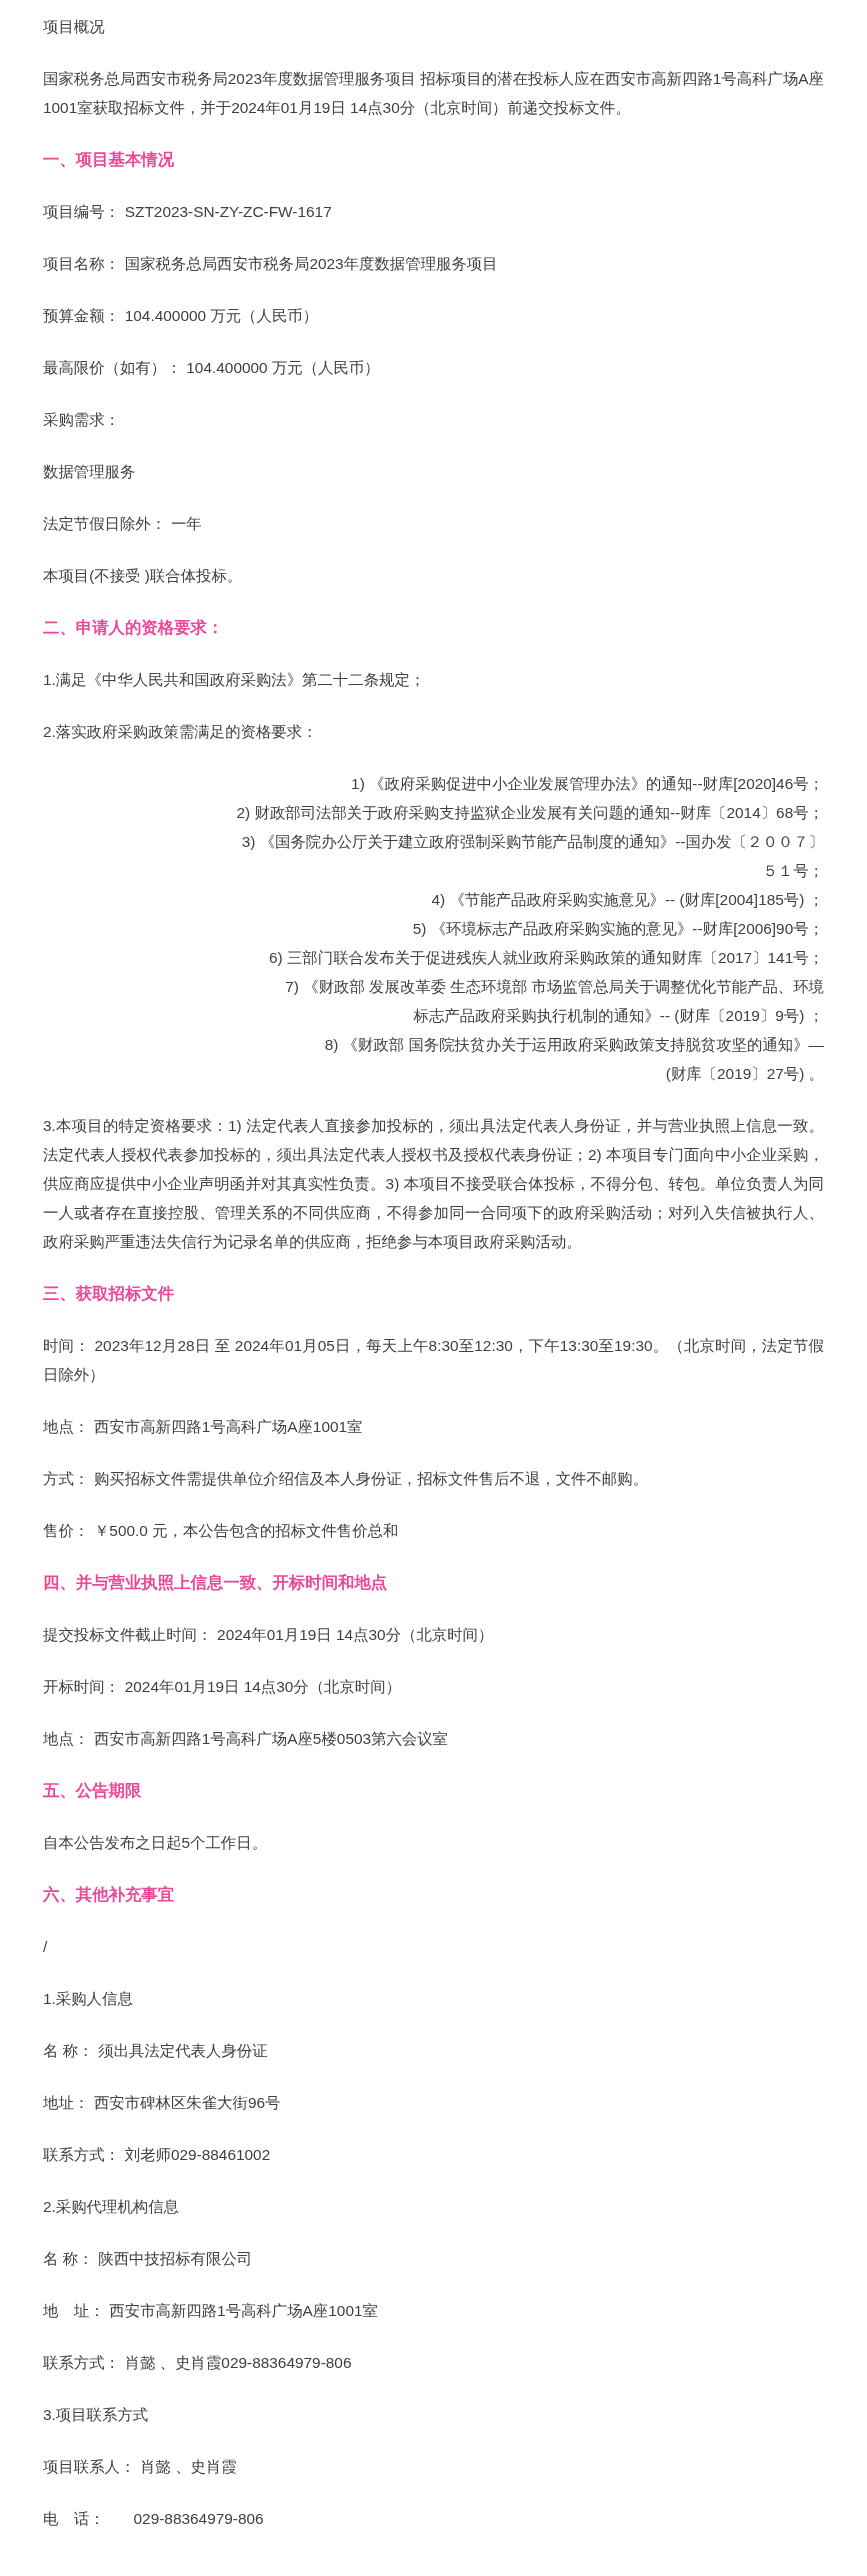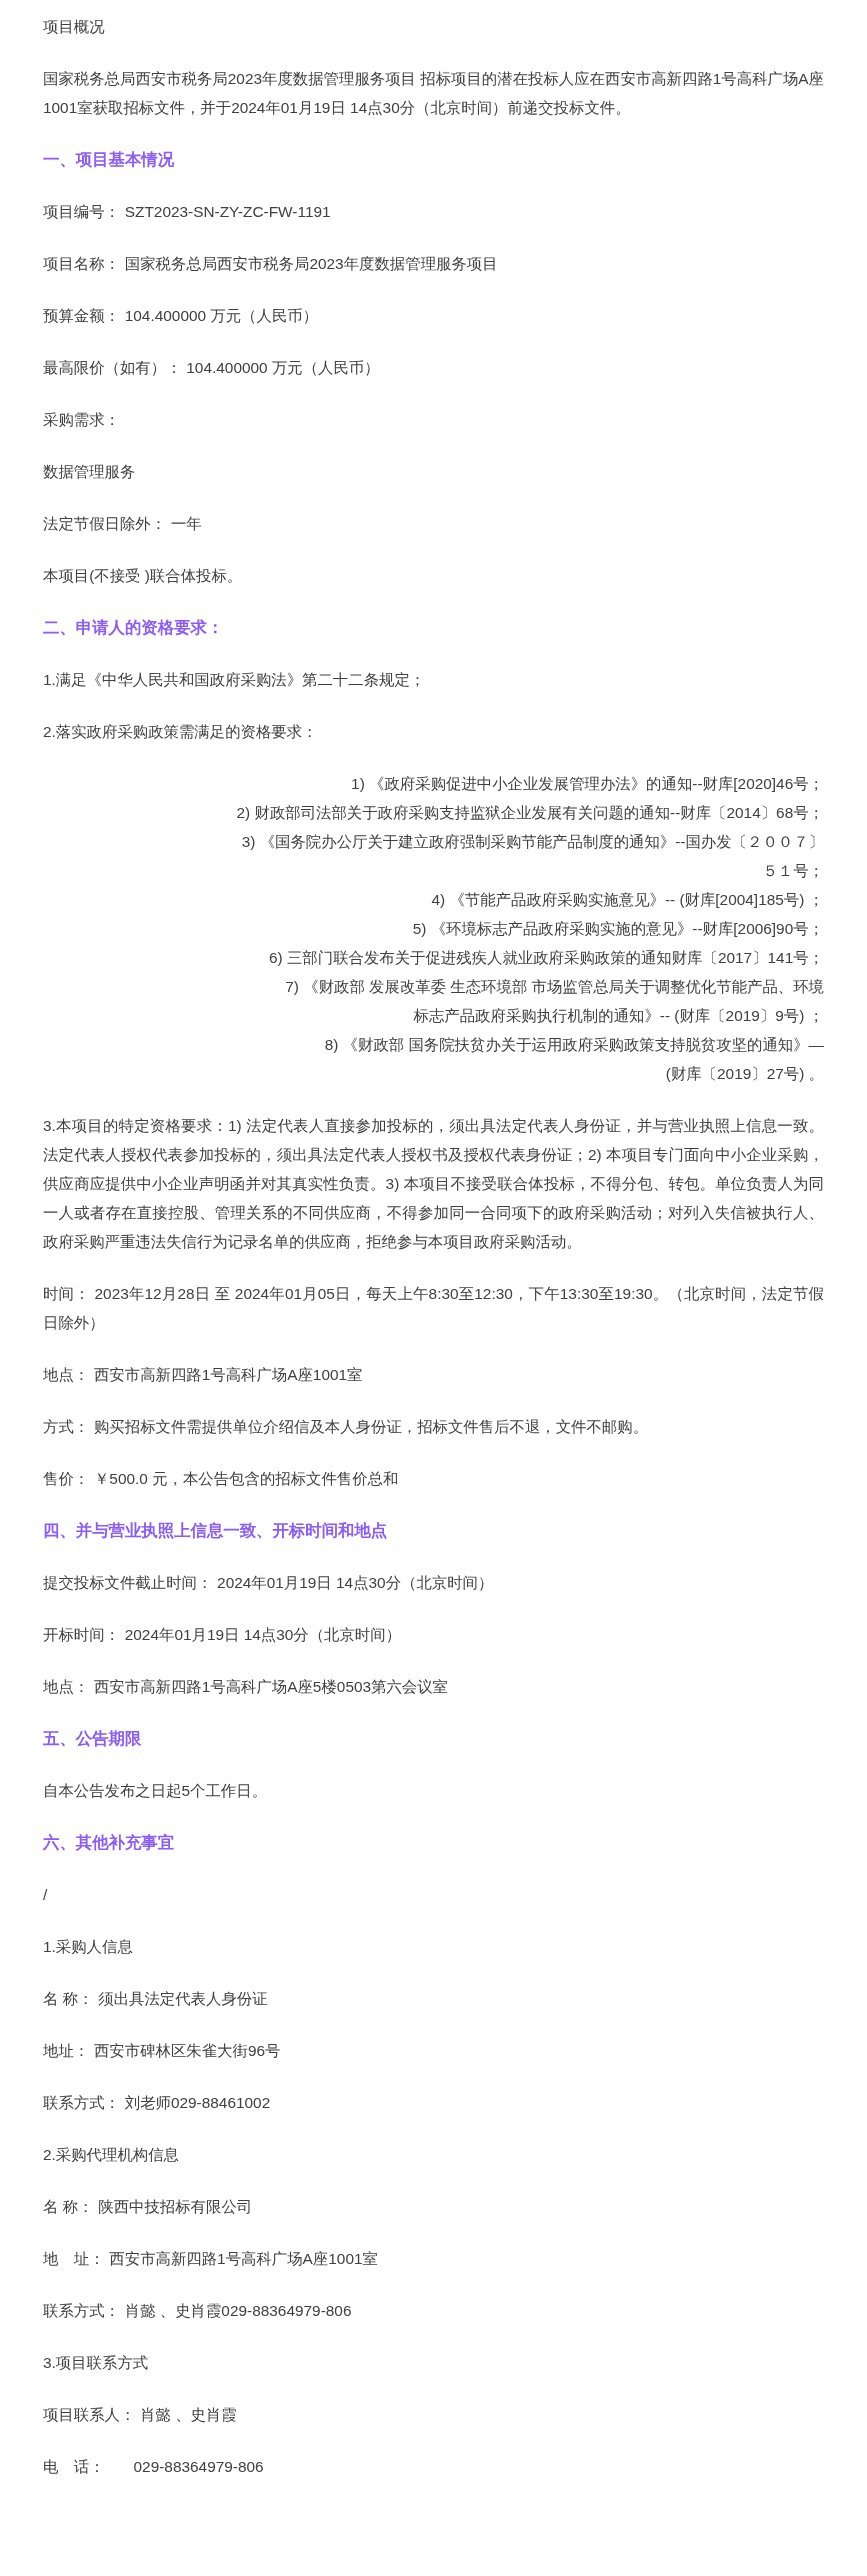--- a/index.html
+++ b/index.html
@@ -18,39 +18,39 @@
     margin-bottom: 23px;
     text-align: justify;
   }
   .prelist {
     white-space: pre-line;
     text-align: right;
   }
   .sec {
     font-size: 16.4px;
     font-weight: 700;
-    color: #8b5cf6;
+    color: #ec4899;
     line-height: 29px;
     margin-bottom: 23px;
     text-align: left;
   }
   .v { margin-left: 4.8px; }
   .phone-gap { margin-left: 29px; }
 </style>
 </head>
 <body>
 
 <div class="doc">
 
   <p class="line">项目概况</p>
   <p class="line">国家税务总局西安市税务局2023年度数据管理服务项目 招标项目的潜在投标人应在西安市高新四路1号高科广场A座1001室获取招标文件，并于2024年01月19日 14点30分（北京时间）前递交投标文件。</p>
 
   <h2 class="sec">一、项目基本情况</h2>
 
-  <p class="line"><span>项目编号：</span><span class="v">SZT2023-SN-ZY-ZC-FW-1191</span></p>
+  <p class="line"><span>项目编号：</span><span class="v">SZT2023-SN-ZY-ZC-FW-1617</span></p>
 
   <p class="line"><span>项目名称：</span><span class="v">国家税务总局西安市税务局2023年度数据管理服务项目</span></p>
 
   <p class="line"><span>预算金额：</span><span class="v">104.400000 万元（人民币）</span></p>
 
   <p class="line"><span>最高限价（如有）：</span><span class="v">104.400000 万元（人民币）</span></p>
 
   <p class="line">采购需求：</p>
   <p class="line">数据管理服务</p>
 
@@ -68,20 +68,21 @@
 ５１号；
 4) 《节能产品政府采购实施意见》-- (财库[2004]185号) ；
 5) 《环境标志产品政府采购实施的意见》--财库[2006]90号；
 6) 三部门联合发布关于促进残疾人就业政府采购政策的通知财库〔2017〕141号；
 7) 《财政部 发展改革委 生态环境部 市场监管总局关于调整优化节能产品、环境
 　标志产品政府采购执行机制的通知》-- (财库〔2019〕9号) ；
 8) 《财政部 国务院扶贫办关于运用政府采购政策支持脱贫攻坚的通知》—
 　　(财库〔2019〕27号) 。</p>
   <p class="line">3.本项目的特定资格要求：1) 法定代表人直接参加投标的，须出具法定代表人身份证，并与营业执照上信息一致。法定代表人授权代表参加投标的，须出具法定代表人授权书及授权代表身份证；2) 本项目专门面向中小企业采购，供应商应提供中小企业声明函并对其真实性负责。3) 本项目不接受联合体投标，不得分包、转包。单位负责人为同一人或者存在直接控股、管理关系的不同供应商，不得参加同一合同项下的政府采购活动；对列入失信被执行人、政府采购严重违法失信行为记录名单的供应商，拒绝参与本项目政府采购活动。</p>
 
+  <h2 class="sec">三、获取招标文件</h2>
 
   <p class="line"><span>时间：</span><span class="v">2023年12月28日 至 2024年01月05日，每天上午8:30至12:30，下午13:30至19:30。（北京时间，法定节假日除外）</span></p>
 
   <p class="line"><span>地点：</span><span class="v">西安市高新四路1号高科广场A座1001室</span></p>
 
   <p class="line"><span>方式：</span><span class="v">购买招标文件需提供单位介绍信及本人身份证，招标文件售后不退，文件不邮购。</span></p>
 
   <p class="line"><span>售价：</span><span class="v">￥500.0 元，本公告包含的招标文件售价总和</span></p>
 
   <h2 class="sec">四、并与营业执照上信息一致、开标时间和地点</h2>

